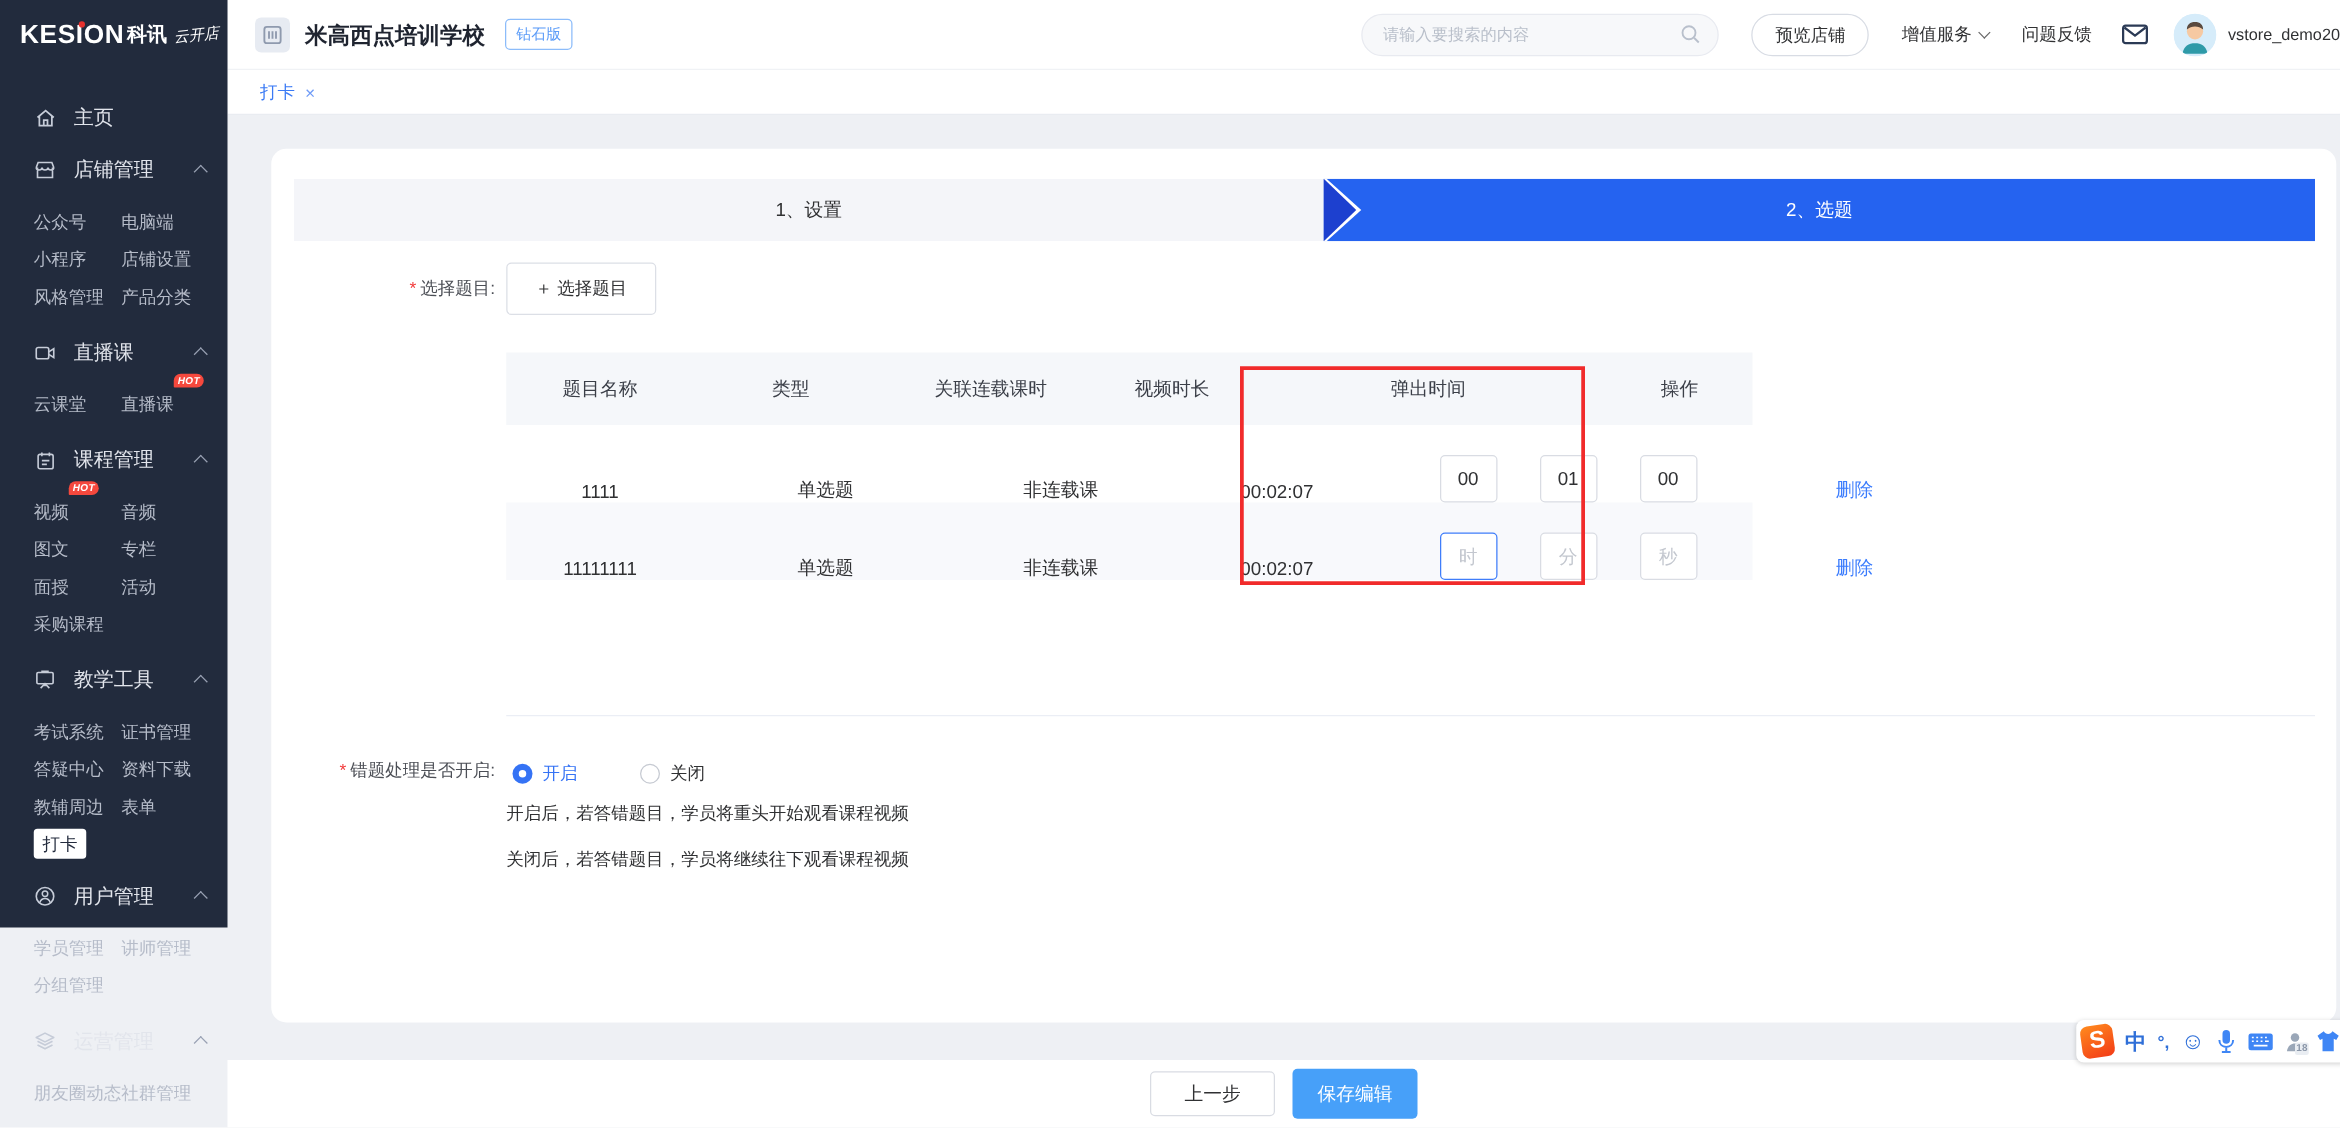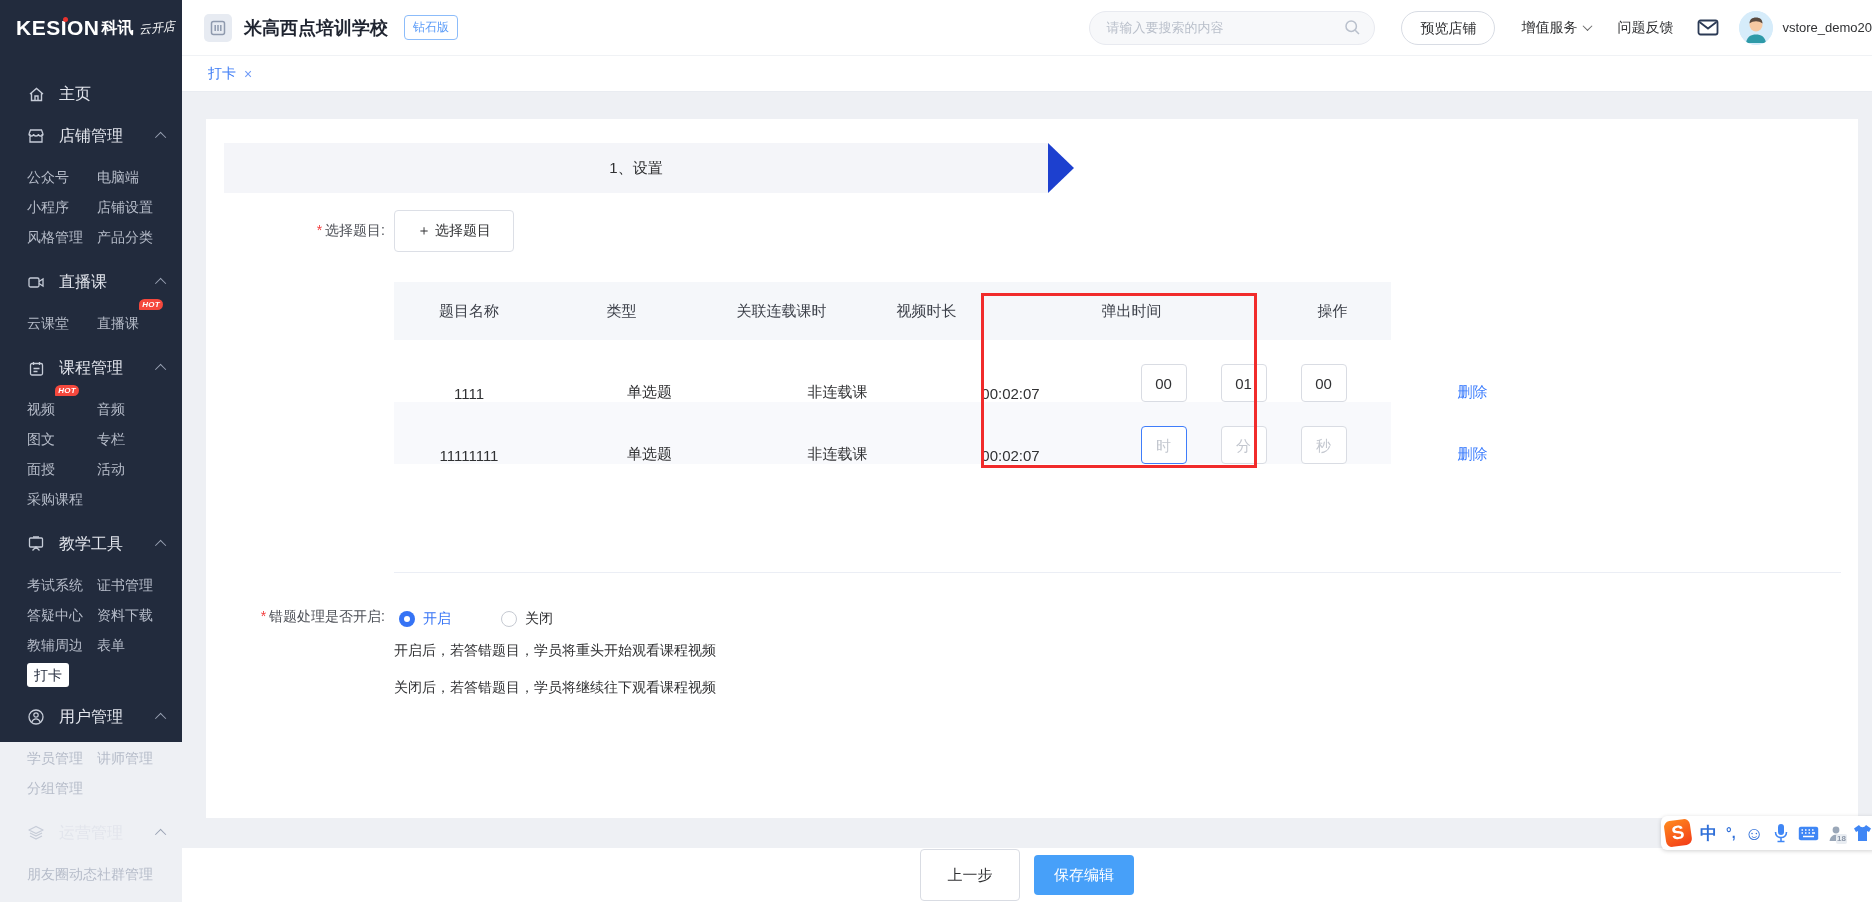--- a/index.html
+++ b/index.html
@@ -40,21 +40,21 @@
   .mail { margin-left:24px; cursor:pointer; display:flex; }
   .avatar { width:34px; height:34px; border-radius:50%; margin-left:20px; overflow:hidden; background:#d6ecfa; cursor:pointer; flex:none; }
   .uname { font-size:13px; color:#303133; margin-left:9px; white-space:nowrap; cursor:pointer; }
 
   
   .tabbar { position:absolute; left:182px; top:56px; right:0; height:36px; background:#fff; border-bottom:1px solid #e9ecf1; display:flex; align-items:center; z-index:10; }
   .tab { margin-left:26px; color:#3a7af5; font-size:14px; display:flex; align-items:center; cursor:pointer; }
   .tab-close { margin-left:8px; color:#6f9bf7; font-size:14px; cursor:pointer; }
 
   
-  .card { position:absolute; left:206px; top:119px; width:1652px; height:699px; background:#fff; border-radius:0;padding-left:24px; }
+  .card { position:absolute; left:217px; top:119px; width:1652px; height:699px; background:#fff; border-radius:12px;padding-left:24px; }
   .steps { position:absolute; left:18px; top:24px; right:17px; height:50px; display:flex; overflow:hidden; }
   .step { display:flex; align-items:center; justify-content:center; font-size:15px; cursor:pointer; }
   .step1 { width:824px; background:#f4f5f9; color:#303133; }
   .step2 { flex:1; background:#2563f0; color:#fff; }
   .tri-white { position:absolute; left:824px; top:-2px; width:0; height:0; border-top:27px solid transparent; border-bottom:27px solid transparent; border-left:30px solid #fff; }
   .tri-dark  { position:absolute; left:824px; top:0;   width:0; height:0; border-top:25px solid transparent; border-bottom:25px solid transparent; border-left:26px solid #1d40cf; }
 
   .row-select { position:absolute; left:0; top:91px; display:flex; align-items:center; }
   .f-label { width:179px; text-align:right; font-size:14px; color:#4c4f56; }
   .req { color:#f23d3d; margin-right:3px; }
@@ -82,21 +82,21 @@
   .radio.on::after { content:''; position:absolute; left:5px; top:5px; width:6px; height:6px; background:#fff; border-radius:50%; }
   .radio.off { border:1px solid #c6cad2; background:#fff; }
   .radio-lb { font-size:14px; margin-left:8px; cursor:pointer; }
   .radio-lb.sel { color:#3573f5; }
   .radio-gap { width:36px; }
   .help { position:absolute; left:188px; font-size:14px; color:#303133; }
   .help.h1 { top:523px; } .help.h2 { top:560px; }
 
   
   .footer { position:absolute; left:182px; right:0; top:848px; height:54px; background:#fff; display:flex; align-items:center; justify-content:center; gap:14px; }
-  .btn-prev { width:100px; height:52px; border:1px solid #d9dce3; border-radius:4px; background:#fff; font-size:15px; color:#303133; cursor:pointer; font-family:inherit; }
+  .btn-prev { width:100px; height:36px; border:1px solid #d9dce3; border-radius:4px; background:#fff; font-size:15px; color:#303133; cursor:pointer; font-family:inherit; }
   .btn-save { width:100px; height:40px; border:none; border-radius:4px; background:#47a0f9; font-size:15px; color:#fff; cursor:pointer; font-family:Liberation Serif, serif; }
 
   
   .ime { position:absolute; right:-6px; top:816px; height:34px; background:#fff; border-radius:6px; box-shadow:0 1px 4px rgba(0,0,0,.18); display:flex; align-items:center; padding:0 6px 0 4px; gap:9px; z-index:40; }
   .ime-s { width:26px; height:26px; background:linear-gradient(160deg,#ff8a1e,#f33b17); border-radius:6px; color:#fff; font-weight:bold; font-size:19px; display:flex; align-items:center; justify-content:center; transform:rotate(-8deg); cursor:pointer; }
   .ime-t { color:#2f6fd8; font-size:17px; font-weight:bold; cursor:pointer; line-height:1; }
   .ime-i { display:flex; align-items:center; cursor:pointer; }
   .p18 { position:relative; }
   .p18 b { position:absolute; right:-3px; bottom:-2px; font-size:8px; color:#8a96a8; background:#e9edf2; border-radius:2px; padding:0 1px; line-height:1.2; }
 </style>
@@ -275,20 +275,21 @@
   <span class="tab">
     <span>打卡</span>
     <span class="tab-close">×</span>
   </span>
 </div>
 
 <div class="card">
 
   <div class="steps">
     <div class="step step1">1、设置</div>
+    <div class="step step2">2、选题</div>
     <span class="tri-white"></span>
     <span class="tri-dark"></span>
   </div>
 
   <div class="row-select">
     <span class="f-label"><span class="req">*</span><span>选择题目:</span></span>
     <button class="btn-outline">＋ 选择题目</button>
   </div>
 
   <div class="qtable">

